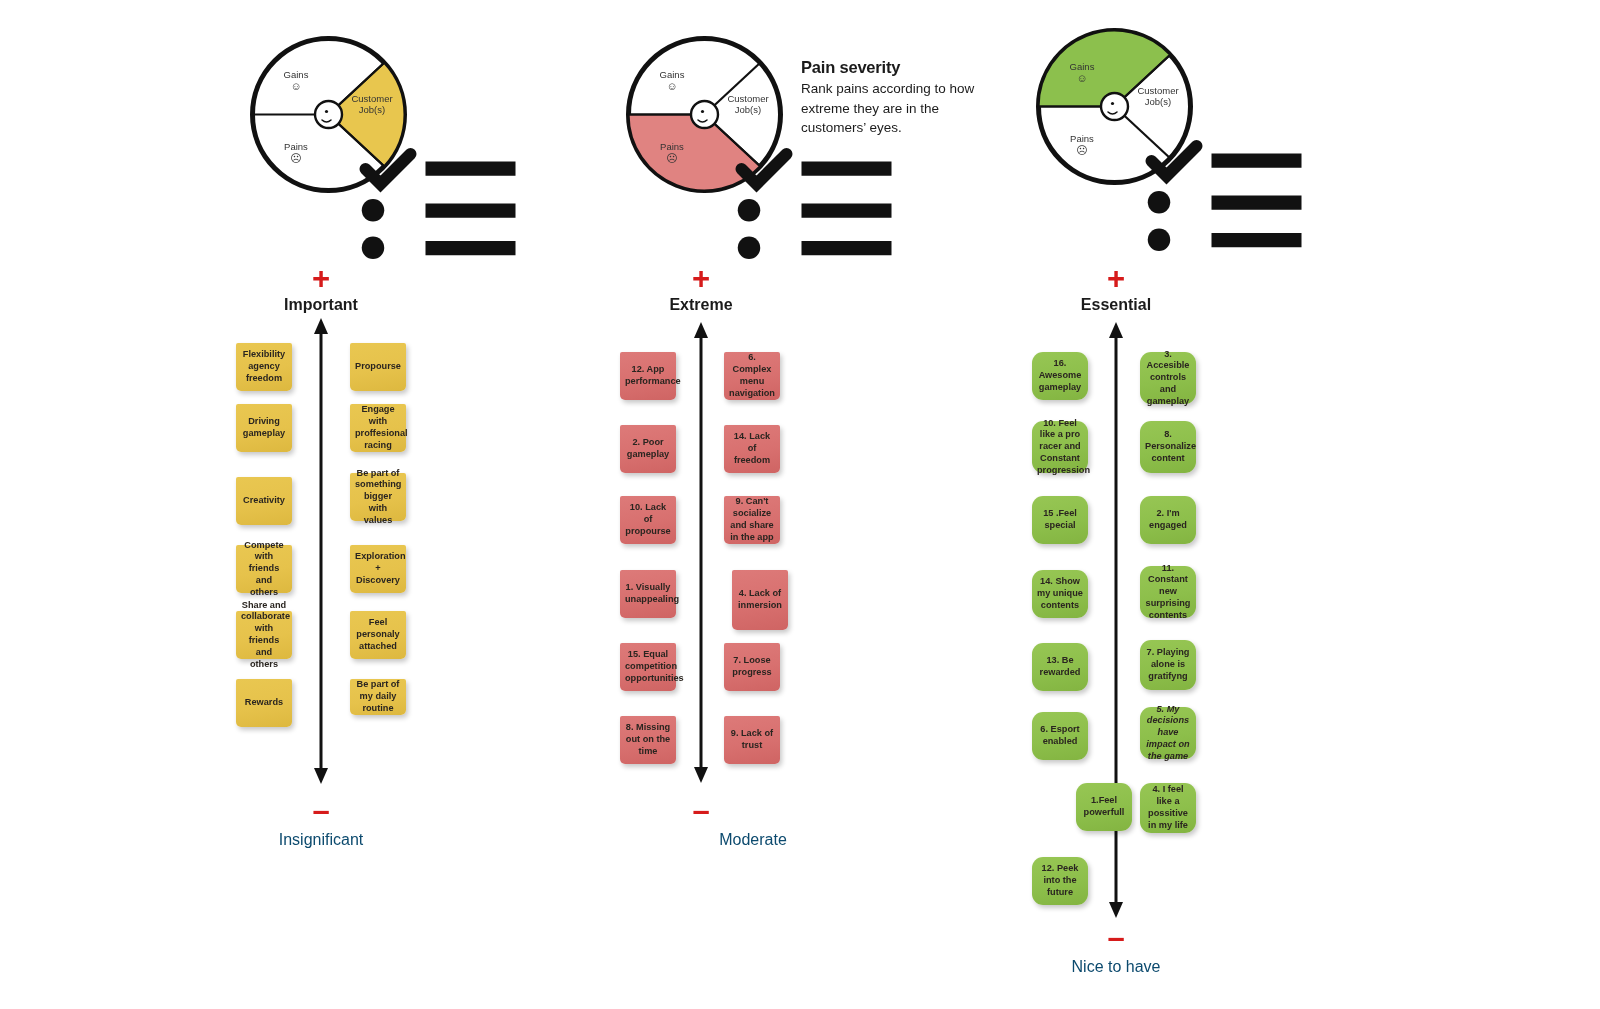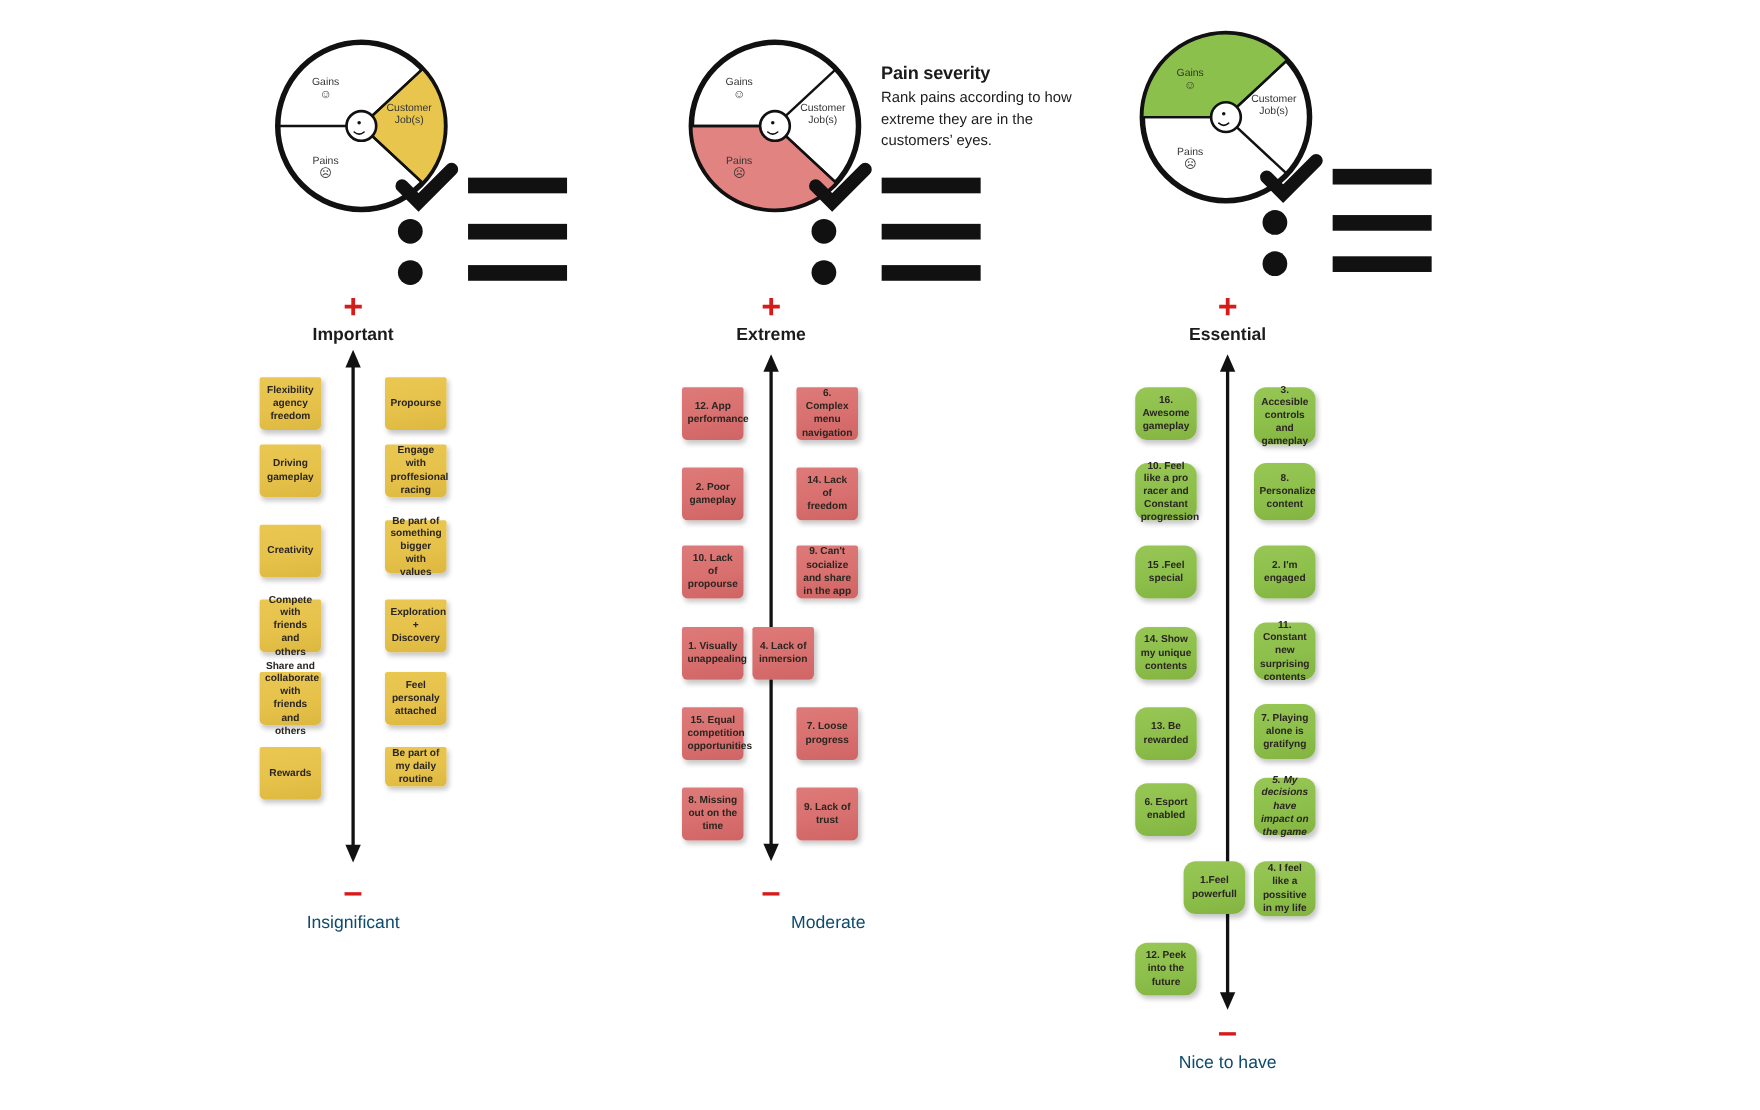--- a/index.html
+++ b/index.html
@@ -273,21 +273,21 @@
 
     <div class="note r" style="left:724px; top:352px; width:56px; height:48px;">
       <span>6. Complex menu navigation</span>
       </div>
     <div class="note r" style="left:724px; top:425px; width:56px; height:48px;">
       <span>14. Lack of freedom</span>
       </div>
     <div class="note r" style="left:724px; top:496px; width:56px; height:48px;">
       <span>9. Can't socialize and share in the app</span>
       </div>
-    <div class="note r" style="left:684px; top:570px; width:56px; height:48px;">
+    <div class="note r" style="left:732px; top:570px; width:56px; height:60px;">
       <span>4. Lack of inmersion</span>
       </div>
     <div class="note r" style="left:724px; top:643px; width:56px; height:48px;">
       <span>7. Loose progress</span>
       </div>
     <div class="note r" style="left:724px; top:716px; width:56px; height:48px;">
       <span>9. Lack of trust</span>
       </div>
   </div>
 

